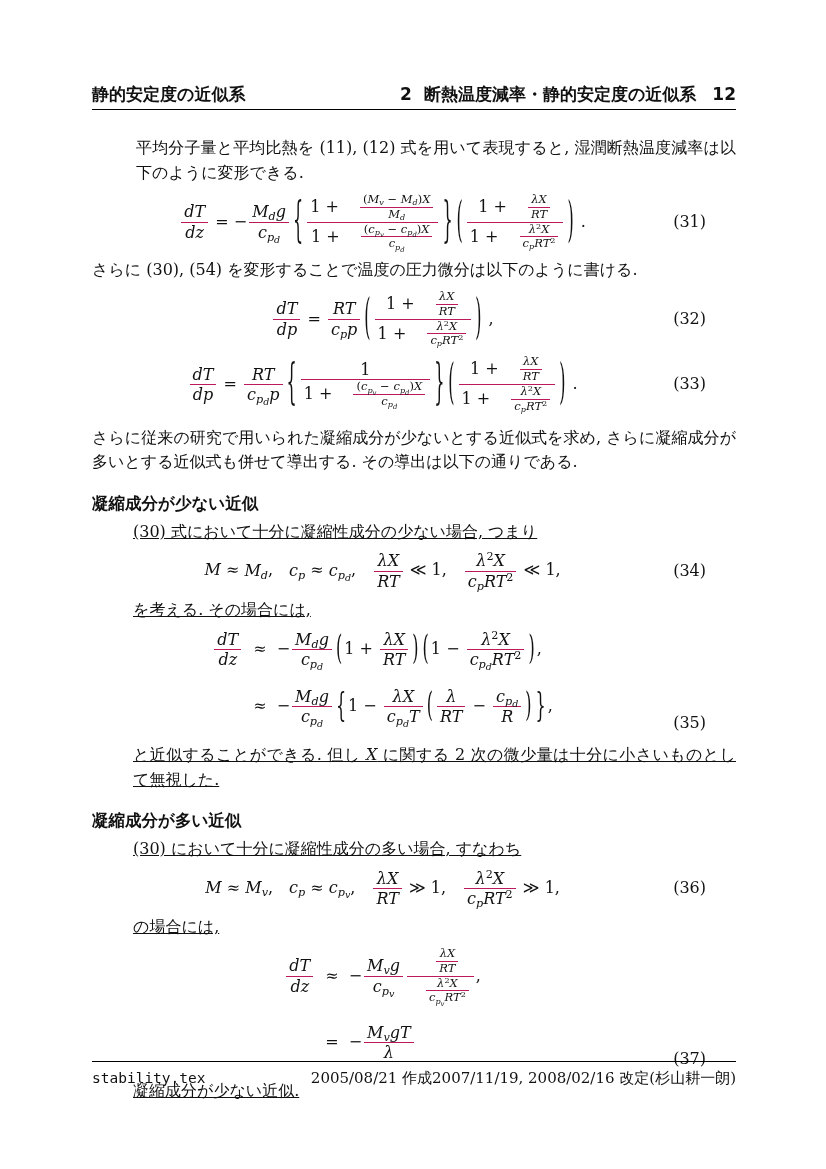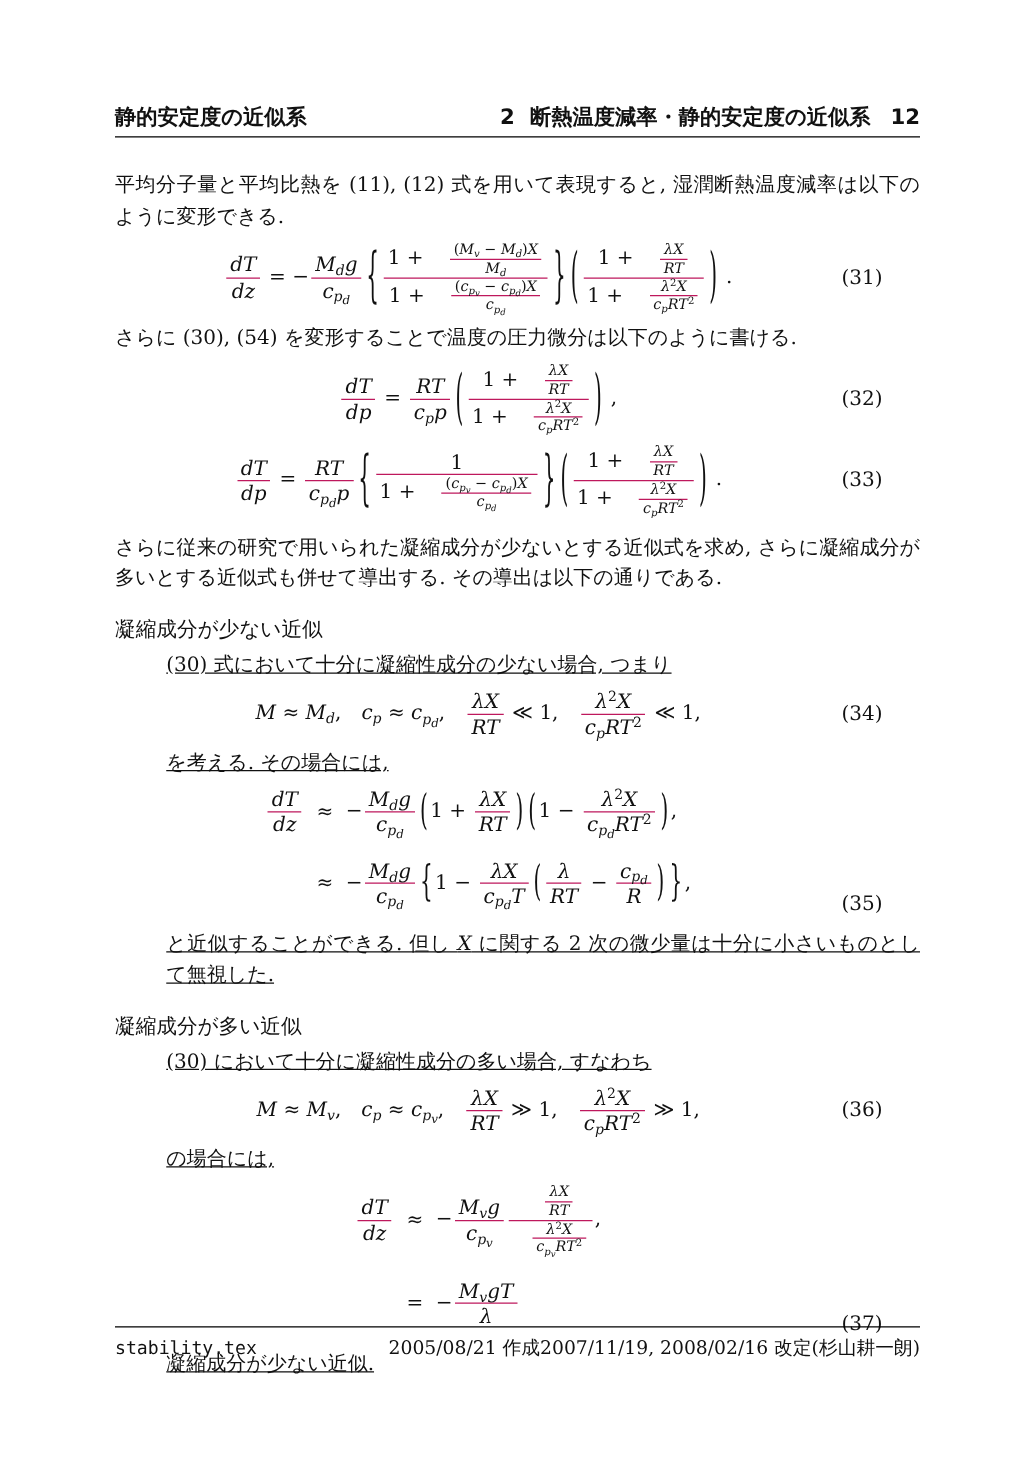--- a/index.html
+++ b/index.html
@@ -17,25 +17,25 @@
   }
   
   .hdr { display:flex; justify-content:space-between; align-items:baseline;
          font-family:"DejaVu Sans","Liberation Sans",sans-serif; font-weight:bold; font-size:17px; line-height:1.2; }
   .hdr-right { display:flex; align-items:baseline; }
   .hdr-secnum { margin-right: 12px; }
   .hdr-pageno { margin-left: 16px; }
   .rule { border:none; border-top:1.5px solid #000; margin:5px 0 0 0; }
   
   .para { margin: 0; text-align: justify; }
-  .p1 { margin-top: 26px; }
+  .p1 { margin-top: 26px; margin-left: 44px; }
   .p2 { margin-top: 4px; }
   .p3 { margin-top: 12px; }
   .indent { padding-left: 41px; text-decoration: underline; }
-  .shead { font-family:"DejaVu Sans","Liberation Sans",sans-serif; font-weight:normal; font-size:16.5px; margin-top:16px; }
+  .shead { font-family:"DejaVu Sans","Liberation Sans",sans-serif; font-weight:bold; font-size:16.5px; margin-top:16px; }
   .after-head { margin-top: 3px; }
   
   .eqrow { display:grid; grid-template-columns: 1fr auto 1fr auto; align-items:center; margin:7px 0; }
   .eq-body { grid-column:2; white-space:nowrap; }
   .eq-num { grid-column:4; padding-right:30px; font-style:normal; }
   .eqalign { display:grid; grid-template-columns: 1fr auto auto auto 1fr auto; align-items:center; margin:7px 0; row-gap:8px; }
   .al-lhs { grid-column:2; justify-self:end; white-space:nowrap; }
   .al-rel { grid-column:3; padding:0 10px; }
   .al-rhs { grid-column:4; justify-self:start; white-space:nowrap; }
   .al-num { grid-column:6; padding-right:30px;margin-top:34px; }

